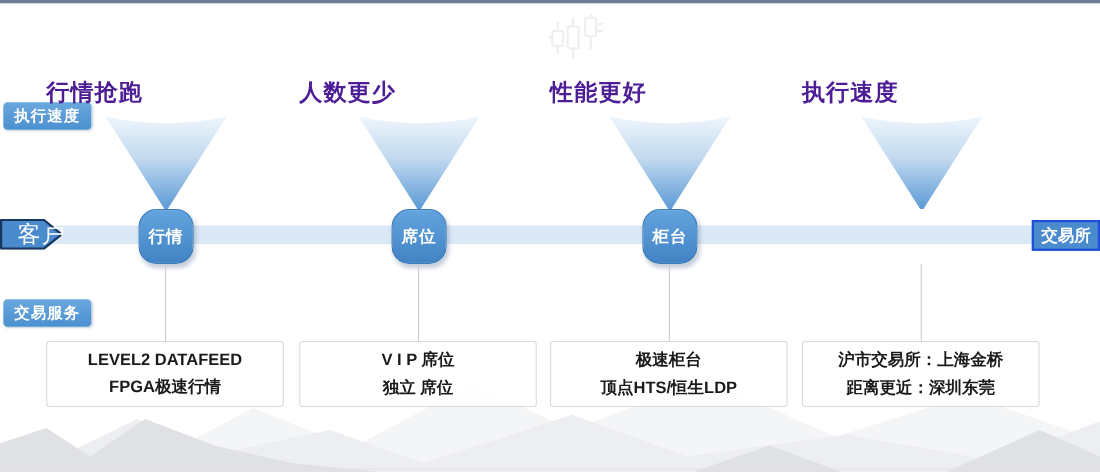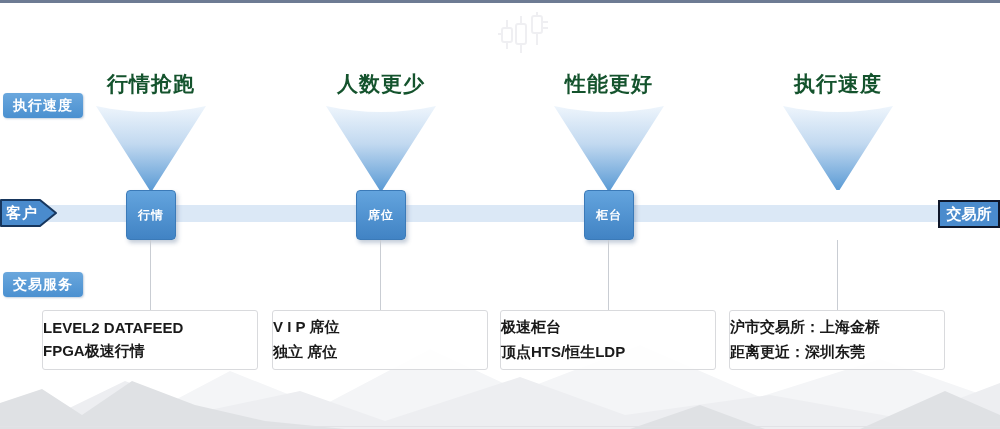--- a/index.html
+++ b/index.html
@@ -20,49 +20,49 @@
     color:#ffffff;font-size:14px;font-weight:700;
     display:flex;align-items:center;justify-content:center;letter-spacing:1px;
     box-shadow:1px 1px 2px rgba(90,120,160,.35);
   }
   .pill.speed{top:93px;}
   .pill.service{top:272px;}
   
   .customer{position:absolute;left:0;top:199px;width:58px;height:28px;}
   .customer svg{position:absolute;left:0;top:0;}
   .customer .txt{
-    position:absolute;left:0;top:0;width:44px;height:28px;display:flex;align-items:center;justify-content:center;
-    color:#fff;font-size:15px;font-weight:700;letter-spacing:1px;
+    position:absolute;left:16px;top:0;width:44px;height:28px;display:flex;align-items:center;justify-content:center;
+    color:#fff;font-size:21px;font-weight:400;letter-spacing:1px;
   }
   
   .exchange{
     position:absolute;left:938px;top:200px;width:62px;height:28px;box-sizing:border-box;
-    background:#4a8bcd;border:2px solid #0f172a;
+    background:#4a8bcd;border:2px solid #1d4ed8;
     display:flex;align-items:center;justify-content:center;
     color:#fff;font-size:15px;font-weight:700;
   }
   
   .column{position:absolute;top:0;width:218px;height:429px;}
   .col-title{
-    position:absolute;top:70px;left:0;width:218px;text-align:center;
-    color:#14532d;font-size:21px;font-weight:700;letter-spacing:1px;
+    position:absolute;top:70px;left:0;width:218px;
+    color:#4c1d95;font-size:21px;font-weight:700;letter-spacing:1px;
   }
   .funnel{position:absolute;top:106px;left:52px;}
   .node{
     position:absolute;top:190px;left:84px;width:50px;height:50px;box-sizing:border-box;
-    border-radius:4px;background:linear-gradient(180deg,#63a4de,#4183c4);
+    border-radius:16px;background:linear-gradient(180deg,#63a4de,#4183c4);
     border:1px solid #3b7ab8;box-shadow:2px 3px 4px rgba(60,90,130,.3);
     display:flex;align-items:center;justify-content:center;
-    color:#ffffff;font-size:12px;font-weight:700;letter-spacing:1px;
+    color:#ffffff;font-size:15px;font-weight:700;letter-spacing:1px;
   }
   .connector{position:absolute;top:240px;left:108px;width:1px;height:70px;background:#c9cdd3;}
   .detail-box{
     position:absolute;top:310px;left:0;width:216px;height:60px;box-sizing:border-box;
     border:1px solid #d9dadd;border-radius:3px;background:rgba(255,255,255,.88);
-    display:flex;flex-direction:column;justify-content:space-evenly;
+    display:flex;flex-direction:column;align-items:center;justify-content:space-evenly;
     padding:2px 0;
   }
   .detail-line{color:#1a1a1a;font-size:15px;font-weight:700;white-space:nowrap;}
   
   .mountains{position:absolute;left:0;bottom:0;width:1000px;height:110px;pointer-events:none;}
   .bottom-hairline{position:absolute;left:0;bottom:2px;width:1000px;height:1px;background:#e2e2e6;}
 </style>
 </head>
 <body>
 

